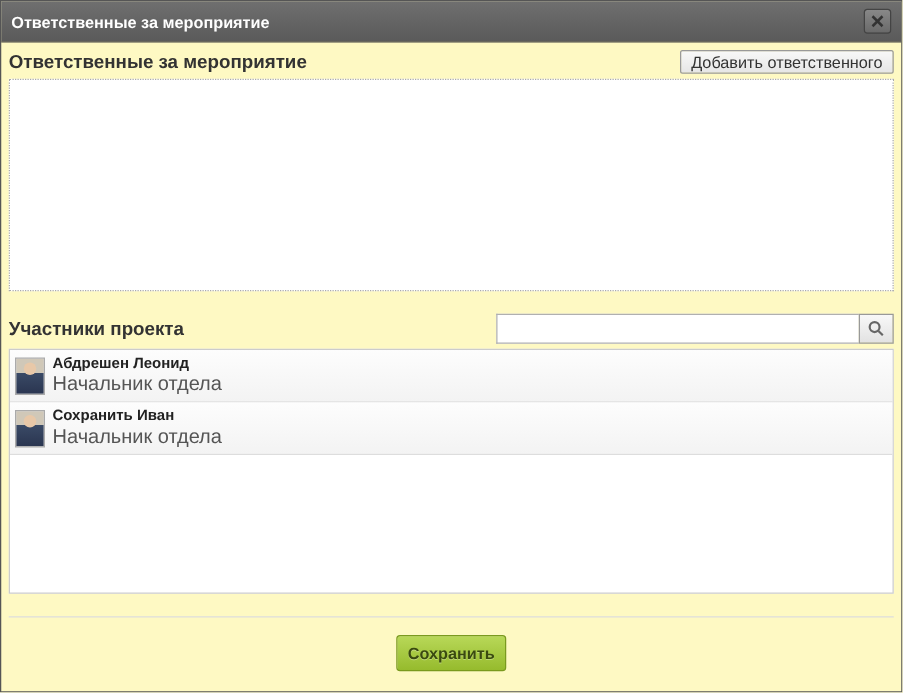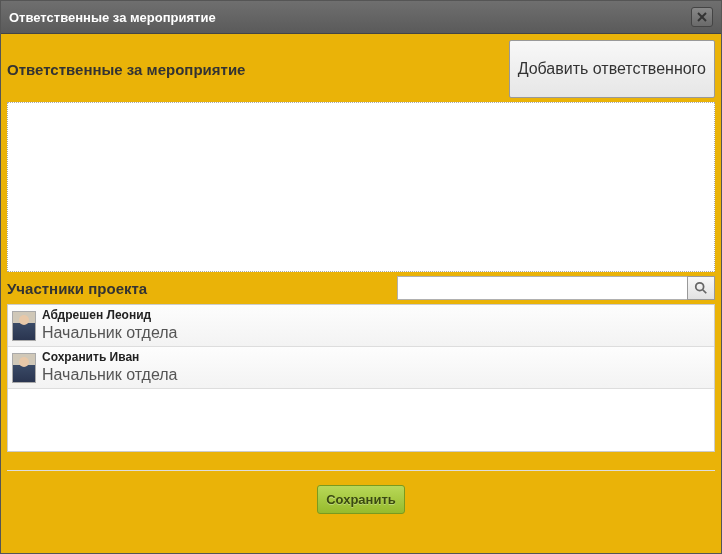--- a/index.html
+++ b/index.html
@@ -10,21 +10,21 @@
       width: 722px;
       height: 554px;
       overflow: hidden;
     }
     .dialog {
       width: 722px;
       height: 554px;
       border: 1px solid #555;
       display: flex;
       flex-direction: column;
-      background: #eab308;
+      background: #fef9c3;
     }
     .titlebar {
       background: linear-gradient(to bottom, #6f6f6f, #5a5a5a);
       color: #fff;
       font-weight: bold;
       font-size: 13px;
       padding: 6px 8px;
       display: flex;
       align-items: center;
       justify-content: space-between;
@@ -59,32 +59,32 @@
     }
     .section-title {
       font-size: 15px;
       font-weight: bold;
       color: #333;
     }
     .add-btn {
       background: linear-gradient(to bottom, #f8f8f8, #e6e6e6);
       border: 1px solid #999;
       border-radius: 2px;
-      font-size: 16px;
-      padding: 19px 8px;
+      font-size: 13px;
+      padding: 1px 8px;
       cursor: pointer;
       color: #333;
     }
     .responsible-box {
       border: 1px dotted #aaa;
       height: 170px;
       background: #fff;
     }
     .participants-section {
-      margin-top: 4px;
+      margin-top: 18px;
     }
     .participants-header {
       display: flex;
       align-items: center;
       justify-content: space-between;
       padding: 0 0 4px 0;
     }
     .search-wrap {
       display: flex;
       align-items: stretch;
@@ -104,21 +104,21 @@
       border: 1px solid #999;
       background: linear-gradient(to bottom, #f8f8f8, #e2e2e2);
       display: flex;
       align-items: center;
       justify-content: center;
       cursor: pointer;
     }
     .search-btn svg { width: 14px; height: 14px; fill: #666; }
     .participants-list {
       border: 1px solid #ccc;
-      height: 148px;
+      height: 196px;
       overflow: auto;
       background: #fff;
     }
     .participant-row {
       display: flex;
       align-items: center;
       padding: 3px 4px;
       border-bottom: 1px solid #ddd;
       background: linear-gradient(to bottom, #fdfdfd, #f3f3f3);
       cursor: pointer;

